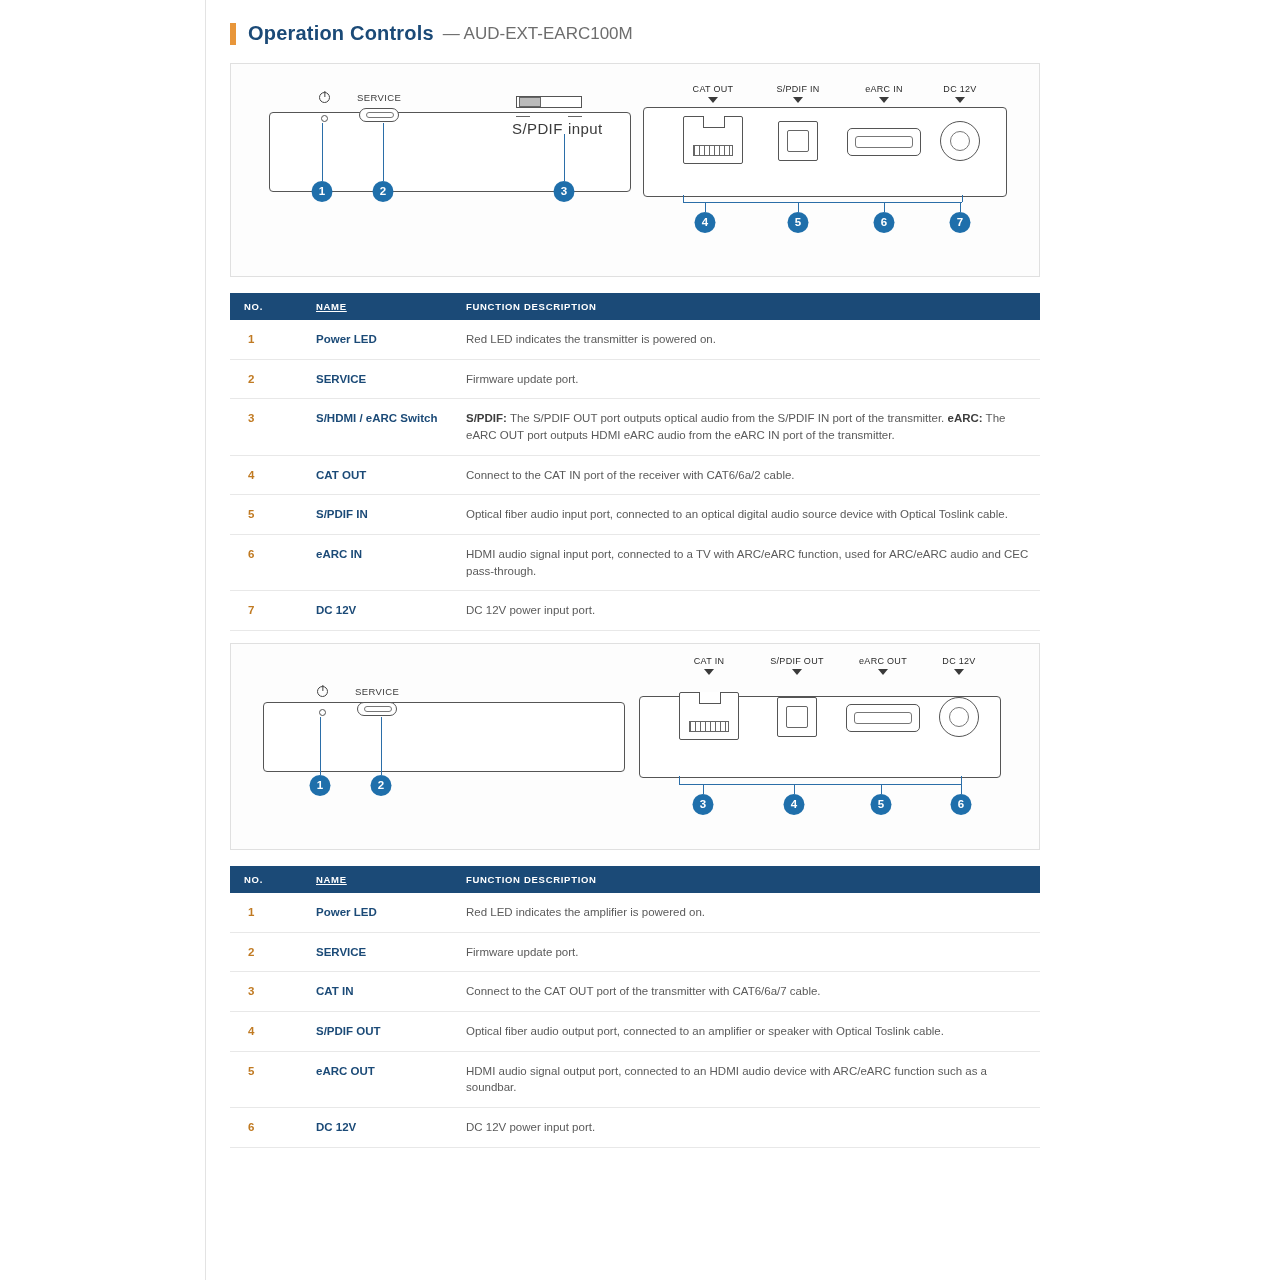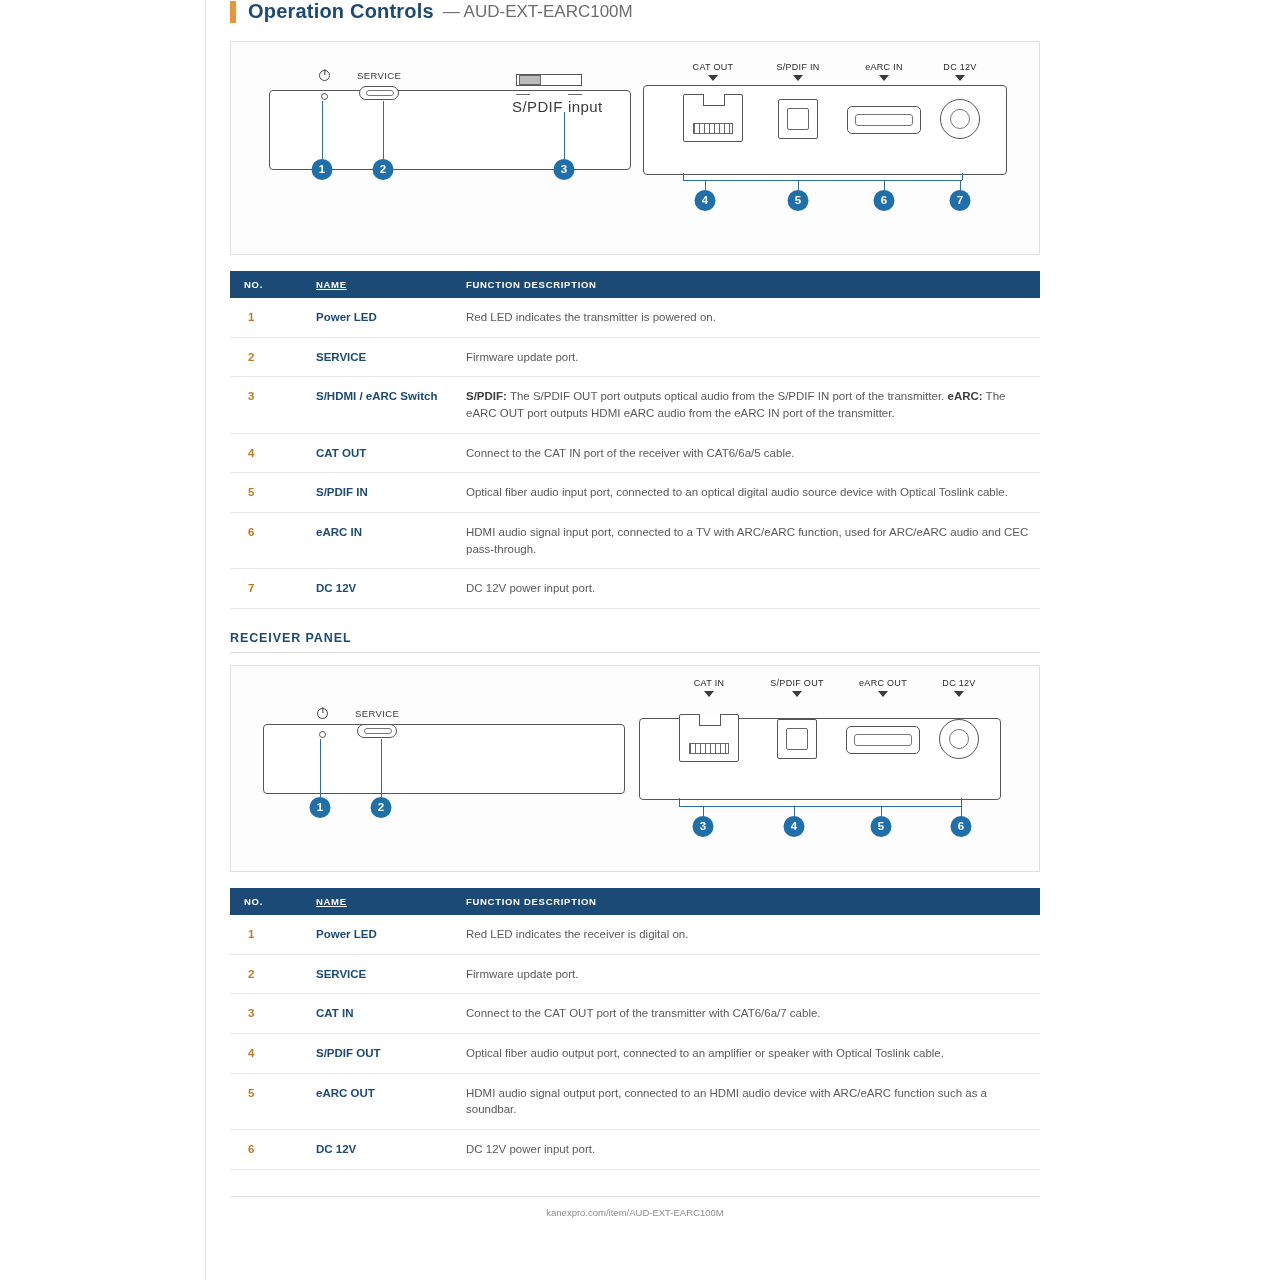--- a/index.html
+++ b/index.html
@@ -33,21 +33,21 @@
     position: absolute;
     left: 230px;
     top: 0;
     width: 810px;
   }
 
   
   .doc-header {
     display: flex;
     align-items: center;
-    padding-top: 0;
+    padding-top: 22px;
     padding-bottom: 6px;
   }
   .header-bar {
     width: 6px;
     height: 22px;
     background: #e8963a;
     margin-right: 12px;
     flex: none;
   }
   .header-title {
@@ -428,41 +428,40 @@
           <td>Firmware update port.</td>
         </tr>
         <tr>
           <td class="c-no">3</td>
           <td class="c-name">S/HDMI / eARC Switch</td>
           <td id="tx-row3-desc"><span class="b">S/PDIF:</span><span> The S/PDIF OUT port outputs optical audio from the S/PDIF IN port of the transmitter. </span><span class="b">eARC:</span><span> The eARC OUT port outputs HDMI eARC audio from the eARC IN port of the transmitter.</span></td>
         </tr>
         <tr>
           <td class="c-no">4</td>
           <td class="c-name">CAT OUT</td>
-          <td>Connect to the CAT IN port of the receiver with CAT6/6a/5 cable.</td>
+          <td>Connect to the CAT IN port of the receiver with CAT6/6a/2 cable.</td>
         </tr>
         <tr>
           <td class="c-no">5</td>
           <td class="c-name">S/PDIF IN</td>
           <td>Optical fiber audio input port, connected to an optical digital audio source device with Optical Toslink cable.</td>
         </tr>
         <tr>
           <td class="c-no">6</td>
           <td class="c-name">eARC IN</td>
           <td>HDMI audio signal input port, connected to a TV with ARC/eARC function, used for ARC/eARC audio and CEC pass-through.</td>
         </tr>
         <tr>
           <td class="c-no">7</td>
           <td class="c-name">DC 12V</td>
           <td>DC 12V power input port.</td>
         </tr>
       </tbody>
     </table>
 
-    <div class="section-title">RECEIVER PANEL</div>
 
     <div class="diagram receiver">
       <div class="device body-left rx"></div>
       <div class="power-icon" style="left:86px; top:42px;"></div>
       <div class="led-hole" style="left:88px; top:65px;"></div>
       <div class="lbl" style="left:124px; top:42px;">SERVICE</div>
       <div class="usb-port" style="left:126px; top:58px;"></div>
 
       <div class="device body-right rx"></div>
 
@@ -507,21 +506,21 @@
         <tr>
           <th class="c-no">NO.</th>
           <th class="c-name">NAME</th>
           <th>FUNCTION DESCRIPTION</th>
         </tr>
       </thead>
       <tbody>
         <tr>
           <td class="c-no">1</td>
           <td class="c-name">Power LED</td>
-          <td>Red LED indicates the receiver is digital on.</td>
+          <td>Red LED indicates the amplifier is powered on.</td>
         </tr>
         <tr>
           <td class="c-no">2</td>
           <td class="c-name">SERVICE</td>
           <td>Firmware update port.</td>
         </tr>
         <tr>
           <td class="c-no">3</td>
           <td class="c-name">CAT IN</td>
           <td>Connect to the CAT OUT port of the transmitter with CAT6/6a/7 cable.</td>
@@ -537,16 +536,15 @@
           <td>HDMI audio signal output port, connected to an HDMI audio device with ARC/eARC function such as a soundbar.</td>
         </tr>
         <tr>
           <td class="c-no">6</td>
           <td class="c-name">DC 12V</td>
           <td>DC 12V power input port.</td>
         </tr>
       </tbody>
     </table>
 
-    <div class="footer">kanexpro.com/item/AUD-EXT-EARC100M</div>
 
   </div>
 </div>
 
 </body></html>

